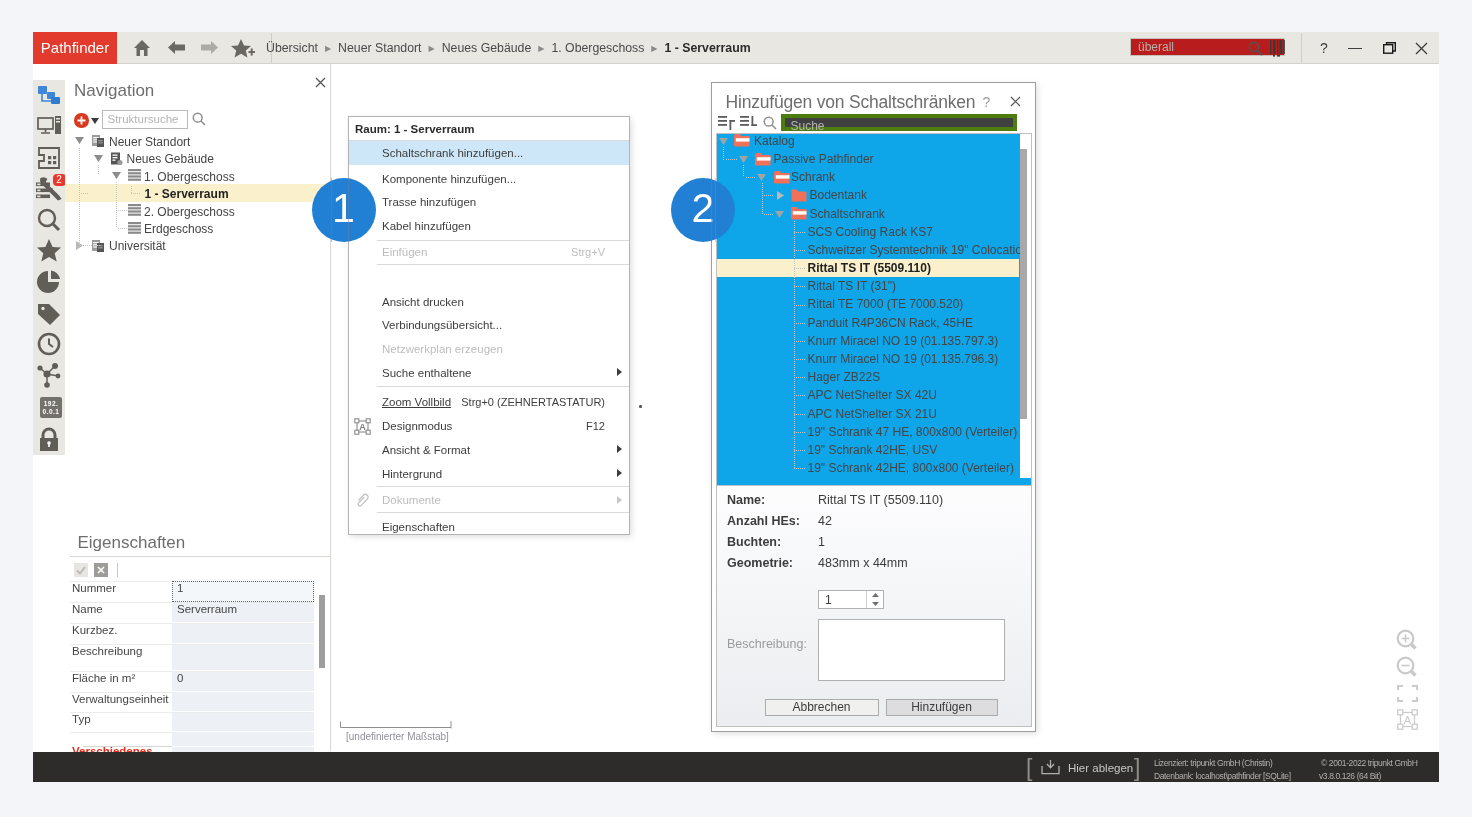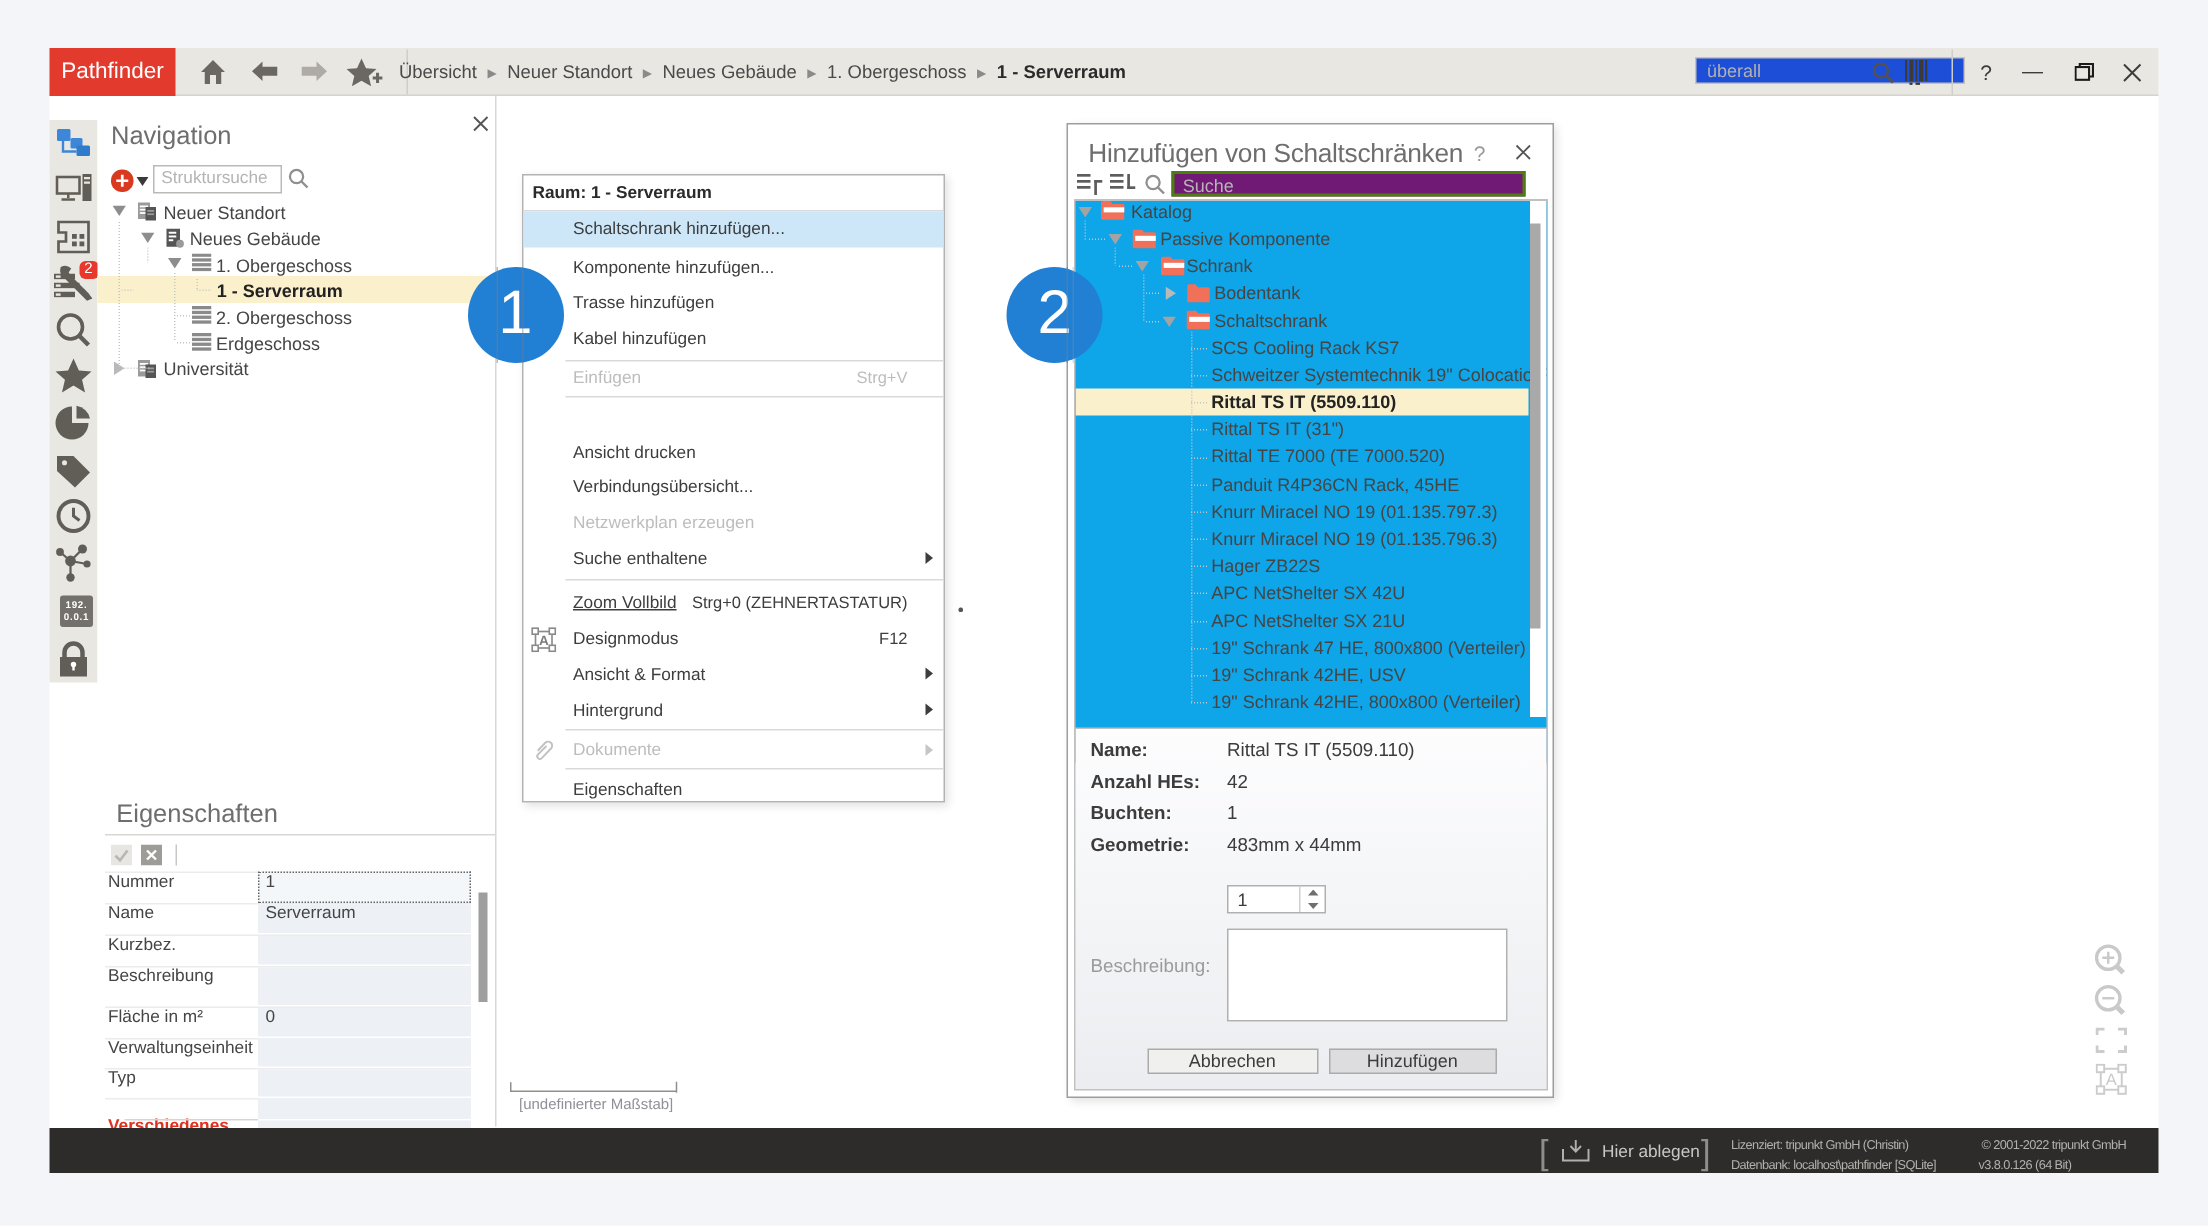--- a/index.html
+++ b/index.html
@@ -6,21 +6,21 @@
   html,body { width:1472px; height:817px; background:#f3f5f8; font-family:"Liberation Sans", sans-serif; overflow:hidden; }
   .abs { position:absolute; }
   #win { position:absolute; left:33px; top:32px; width:1406px; height:750px; background:#fff; }
 
   
   #toolbar { position:absolute; left:0; top:0; width:1406px; height:32px; background:#e9e7e2; border-bottom:1px solid #d5d3ce; }
   #logo { position:absolute; left:0; top:0; width:84px; height:32px; background:#e23b2e; color:#fff; font-size:15px; text-align:center; line-height:31px; }
   .tbsep { position:absolute; top:1px; width:1px; height:30px; background:#d0cec9; }
   #crumbs { position:absolute; left:233px; top:0; height:32px; line-height:32px; font-size:12.3px; color:#4a4a4a; white-space:nowrap; }
   .csep { display:inline-block; margin:0 7px; color:#8a8a8a; font-size:8px; vertical-align:1px; }
-  #searchbox { position:absolute; left:1097px; top:6px; width:180px; height:18px; background:#1d4ed8; border:1px solid #c4c2bd; font-size:12px; color:#b3b1ad; line-height:16px; padding-left:7px; }
+  #searchbox { position:absolute; left:1097px; top:6px; width:155px; height:18px; background:#b91c1c; border:1px solid #c4c2bd; font-size:12px; color:#b3b1ad; line-height:16px; padding-left:7px; }
 
   
   #sidebar { position:absolute; left:0; top:48px; width:32px; height:375px; background:#e9e7e2; }
   .sbi { position:absolute; left:0; width:32px; height:30px; }
 
   
   #nav { position:absolute; left:32px; top:32px; width:265.5px; height:687px; background:#fff; border-right:1px solid #dad8d4; }
   .ptitle { font-size:17px; color:#6e6e6e; letter-spacing:0; }
   .treerow { position:absolute; white-space:nowrap; font-size:12px; color:#454545; }
 
@@ -459,21 +459,21 @@
           <rect x="0" y="4" width="9" height="1.8"></rect>
           <rect x="0" y="8" width="9" height="1.8"></rect>
           <rect x="11.5" y="0" width="1.8" height="10"></rect>
           <rect x="11.5" y="8.2" width="5.5" height="1.8"></rect>
         </g>
       </svg>
     <svg class="abs" style="left:51px;top:33px;" width="14" height="14" viewBox="0 0 14 14">
         <circle cx="5.7" cy="5.7" r="4.4" fill="none" stroke="#8f8f8f" stroke-width="1.5"></circle>
         <line x1="9" y1="9" x2="13" y2="13" stroke="#8f8f8f" stroke-width="1.6"></line>
       </svg>
-    <div class="abs" style="left:69px;top:30.5px;width:236px;height:17.5px;border:2px solid #4d7c0f;background:#701a75;font-size:12px;color:#b4b4b4;line-height:16px;padding-left:6px;">Suche</div>
+    <div class="abs" style="left:69px;top:30.5px;width:236px;height:17.5px;border:4px solid #4d7c0f;background:#404040;font-size:12px;color:#b4b4b4;line-height:16px;padding-left:6px;">Suche</div>
     <div id="dlgtree">
       <div class="dotv" style="left:6px;top:13px;height:13px;"></div>
       <div class="doth" style="left:9px;top:25px;width:11px;"></div>
       <div class="dotv" style="left:26px;top:31px;height:12px;"></div>
       <div class="doth" style="left:29px;top:43px;width:9px;"></div>
       <div class="dotv" style="left:44.5px;top:49px;height:31px;"></div>
       <div class="doth" style="left:47px;top:61.7px;width:9px;"></div>
       <div class="doth" style="left:47px;top:79.9px;width:9px;"></div>
       <div class="dotv" style="left:77px;top:86.9px;height:247.5px;"></div>
       <div class="doth" style="left:77px;top:98.1px;width:11px;"></div>
@@ -501,21 +501,21 @@
         </svg>
       <div class="drow" style="left:37px;top:-1.9px;">Katalog</div>
       <svg class="abs" style="left:21.5px;top:22.4px;" width="9" height="7" viewBox="0 0 9 7">
           <path d="M0 0 H9 L4.5 7 Z" fill="#a3a3a3"></path>
         </svg>
       <svg class="abs" style="left:38px;top:18.9px;" width="16" height="13" viewBox="0 0 16 13">
           <path d="M0.5 12 V1.5 a1 1 0 0 1 1 -1 H6 L7.5 2.5 H14 a1 1 0 0 1 1 1 V5" fill="#f0705a" stroke="#f0705a"></path>
           <rect x="0.5" y="2" width="15" height="10.5" rx="0.5" fill="#f0705a"></rect>
           <rect x="1.8" y="4.2" width="13.7" height="3.4" fill="#fff"></rect>
         </svg>
-      <div class="drow" style="left:56.5px;top:16.3px;">Passive Komponente</div>
+      <div class="drow" style="left:56.5px;top:16.3px;">Passive Pathfinder</div>
       <svg class="abs" style="left:40.0px;top:40.6px;" width="9" height="7" viewBox="0 0 9 7">
           <path d="M0 0 H9 L4.5 7 Z" fill="#a3a3a3"></path>
         </svg>
       <svg class="abs" style="left:56.5px;top:37.1px;" width="16" height="13" viewBox="0 0 16 13">
           <path d="M0.5 12 V1.5 a1 1 0 0 1 1 -1 H6 L7.5 2.5 H14 a1 1 0 0 1 1 1 V5" fill="#f0705a" stroke="#f0705a"></path>
           <rect x="0.5" y="2" width="15" height="10.5" rx="0.5" fill="#f0705a"></rect>
           <rect x="1.8" y="4.2" width="13.7" height="3.4" fill="#fff"></rect>
         </svg>
       <div class="drow" style="left:74px;top:34.5px;">Schrank</div>
       <svg class="abs" style="left:59.5px;top:57.2px;" width="7" height="9" viewBox="0 0 7 9">

